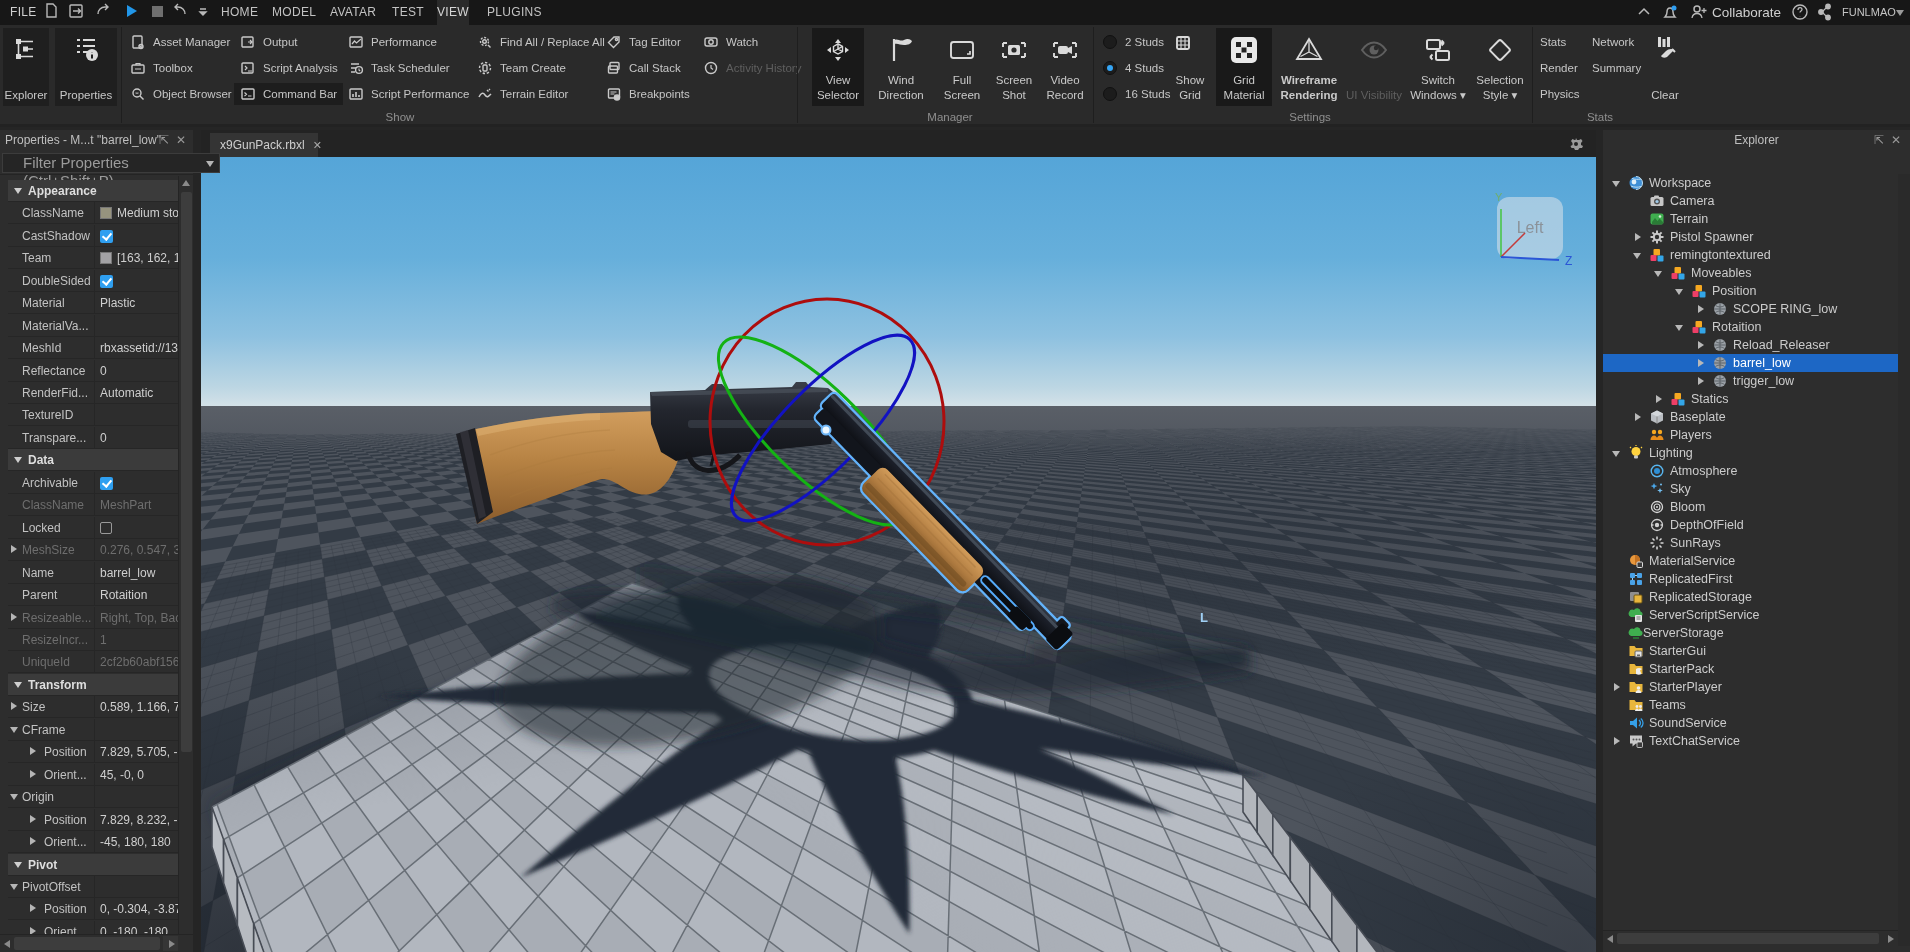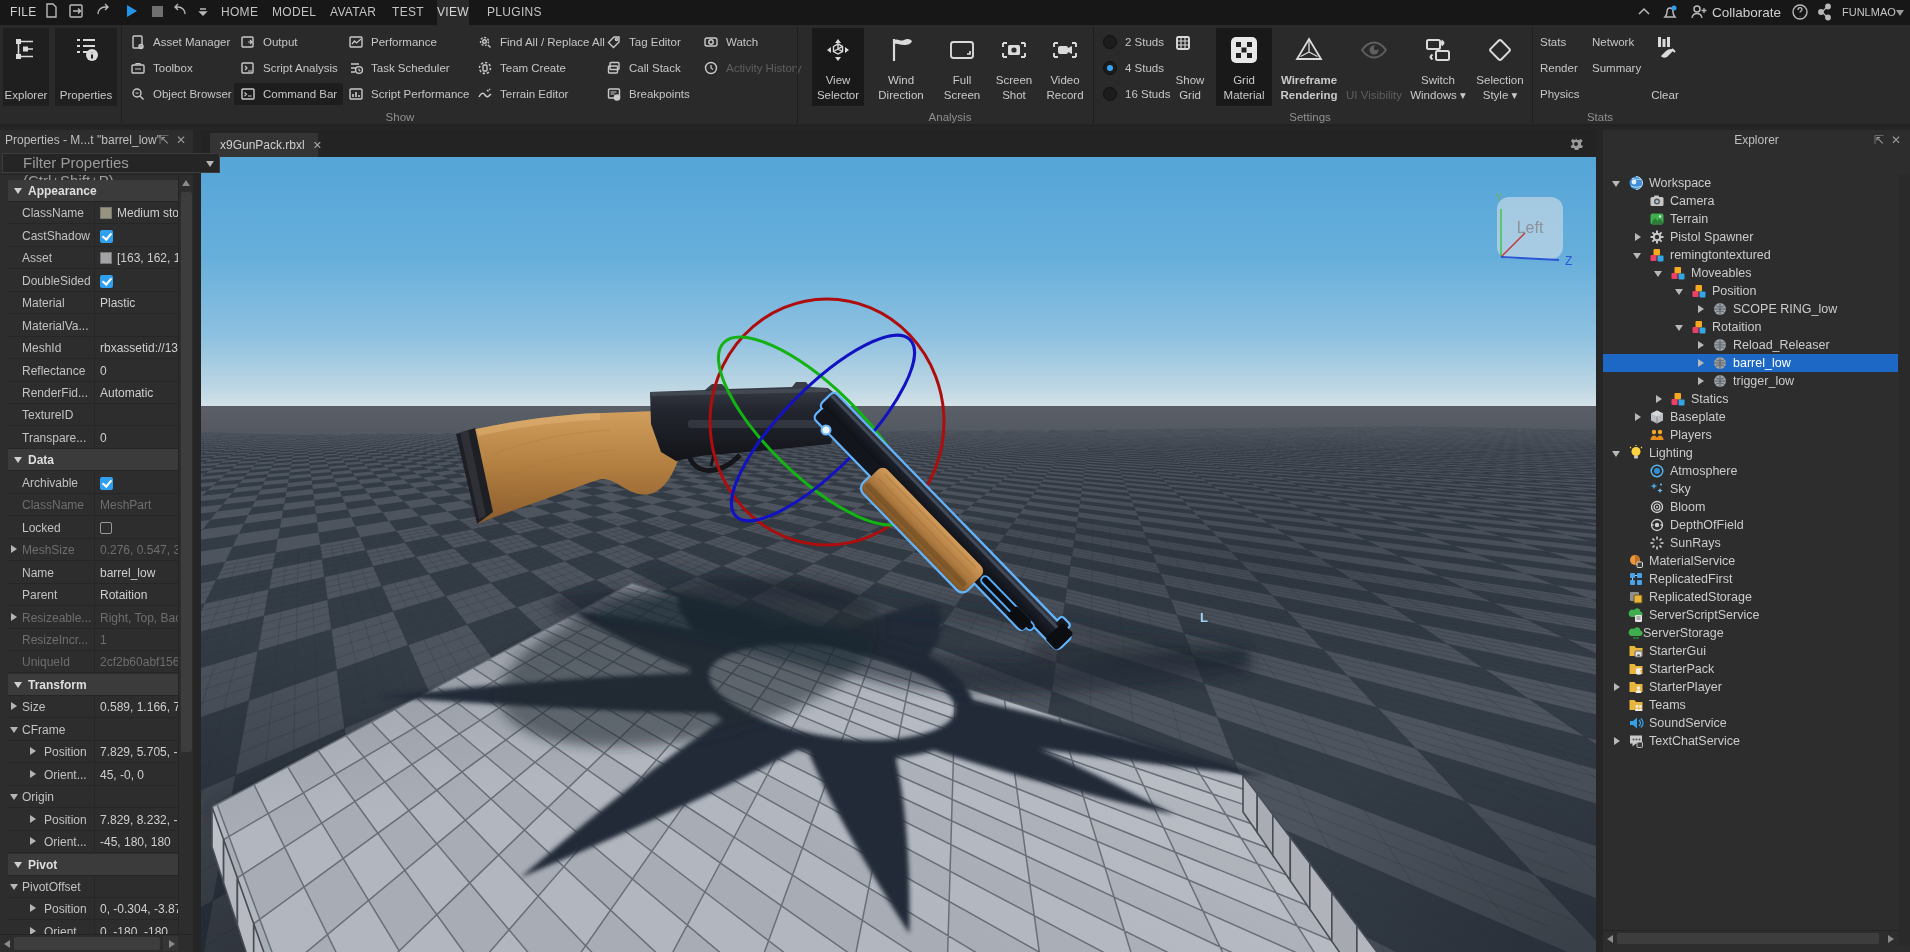--- a/index.html
+++ b/index.html
@@ -196,21 +196,21 @@
       <div class="cap">Screen<br>Shot</div>
     </div>
     <div class="abtn" style="left:1040px;width:50px;">
       <div style="margin-top:7px"><svg width="30" height="30" viewBox="0 0 30 30" fill="none" stroke="#dadada" stroke-width="1.9">
           <path d="M4 8h4M4 8v4M26 8h-4M26 8v4M4 22h4M4 22v-4M26 22h-4M26 22v-4" stroke-width="1.9"></path>
           <rect x="8" y="11" width="10" height="8" rx="2" fill="#dadada" stroke="none"></rect>
           <path d="M18 13l4-2v8l-4-2z" fill="#dadada" stroke="none"></path>
         </svg></div>
       <div class="cap">Video<br>Record</div>
     </div>
-    <div class="glabel" style="left:850px;width:200px">Analysis</div>
+    <div class="glabel" style="left:850px;width:200px">Manager</div>
     <div class="gsep" style="left:1093px"></div>
     <div class="sbtn" style="left:1103px;top:6px"><span class="radio"></span>2 Studs</div>
     <div class="sbtn" style="left:1103px;top:32px"><span class="radio on"></span>4 Studs</div>
     <div class="sbtn" style="left:1103px;top:58px"><span class="radio"></span>16 Studs</div>
     <div class="abtn" style="left:1166px;width:48px;">
       <div style="margin-top:7px"><svg width="30" height="30" viewBox="0 0 30 30" fill="none" stroke="#dadada" stroke-width="1.9">
           <rect x="2" y="2" width="12" height="12" rx="1.5"></rect>
           <path d="M6 2v12M10 2v12M2 6h12M2 10h12" stroke-width="1.1"></path>
         </svg></div>
       <div class="cap">Show<br>Grid</div>
@@ -416,21 +416,21 @@
       <div class="prow psec" style="top:4px"><span class="arr d" style="margin:0 6px 1px 6px;border-top-color:#cfcfcf"></span>Appearance</div>
       <div class="prow" style="top:26px">
         <span class="" style="position:absolute;left:14px">ClassName</span>
         <div class="pval"><span class="swatch" style="background:#96937e"></span>Medium sto...</div>
       </div>
       <div class="prow" style="top:49px">
         <span class="" style="position:absolute;left:14px">CastShadow</span>
         <div class="pval"><span class="chk"></span></div>
       </div>
       <div class="prow" style="top:71px">
-        <span class="" style="position:absolute;left:14px">Asset</span>
+        <span class="" style="position:absolute;left:14px">Team</span>
         <div class="pval"><span class="swatch" style="background:#a3a2a5"></span>[163, 162, 16...</div>
       </div>
       <div class="prow" style="top:94px">
         <span class="" style="position:absolute;left:14px">DoubleSided</span>
         <div class="pval"><span class="chk"></span></div>
       </div>
       <div class="prow" style="top:116px">
         <span class="" style="position:absolute;left:14px">Material</span>
         <div class="pval">Plastic</div>
       </div>

